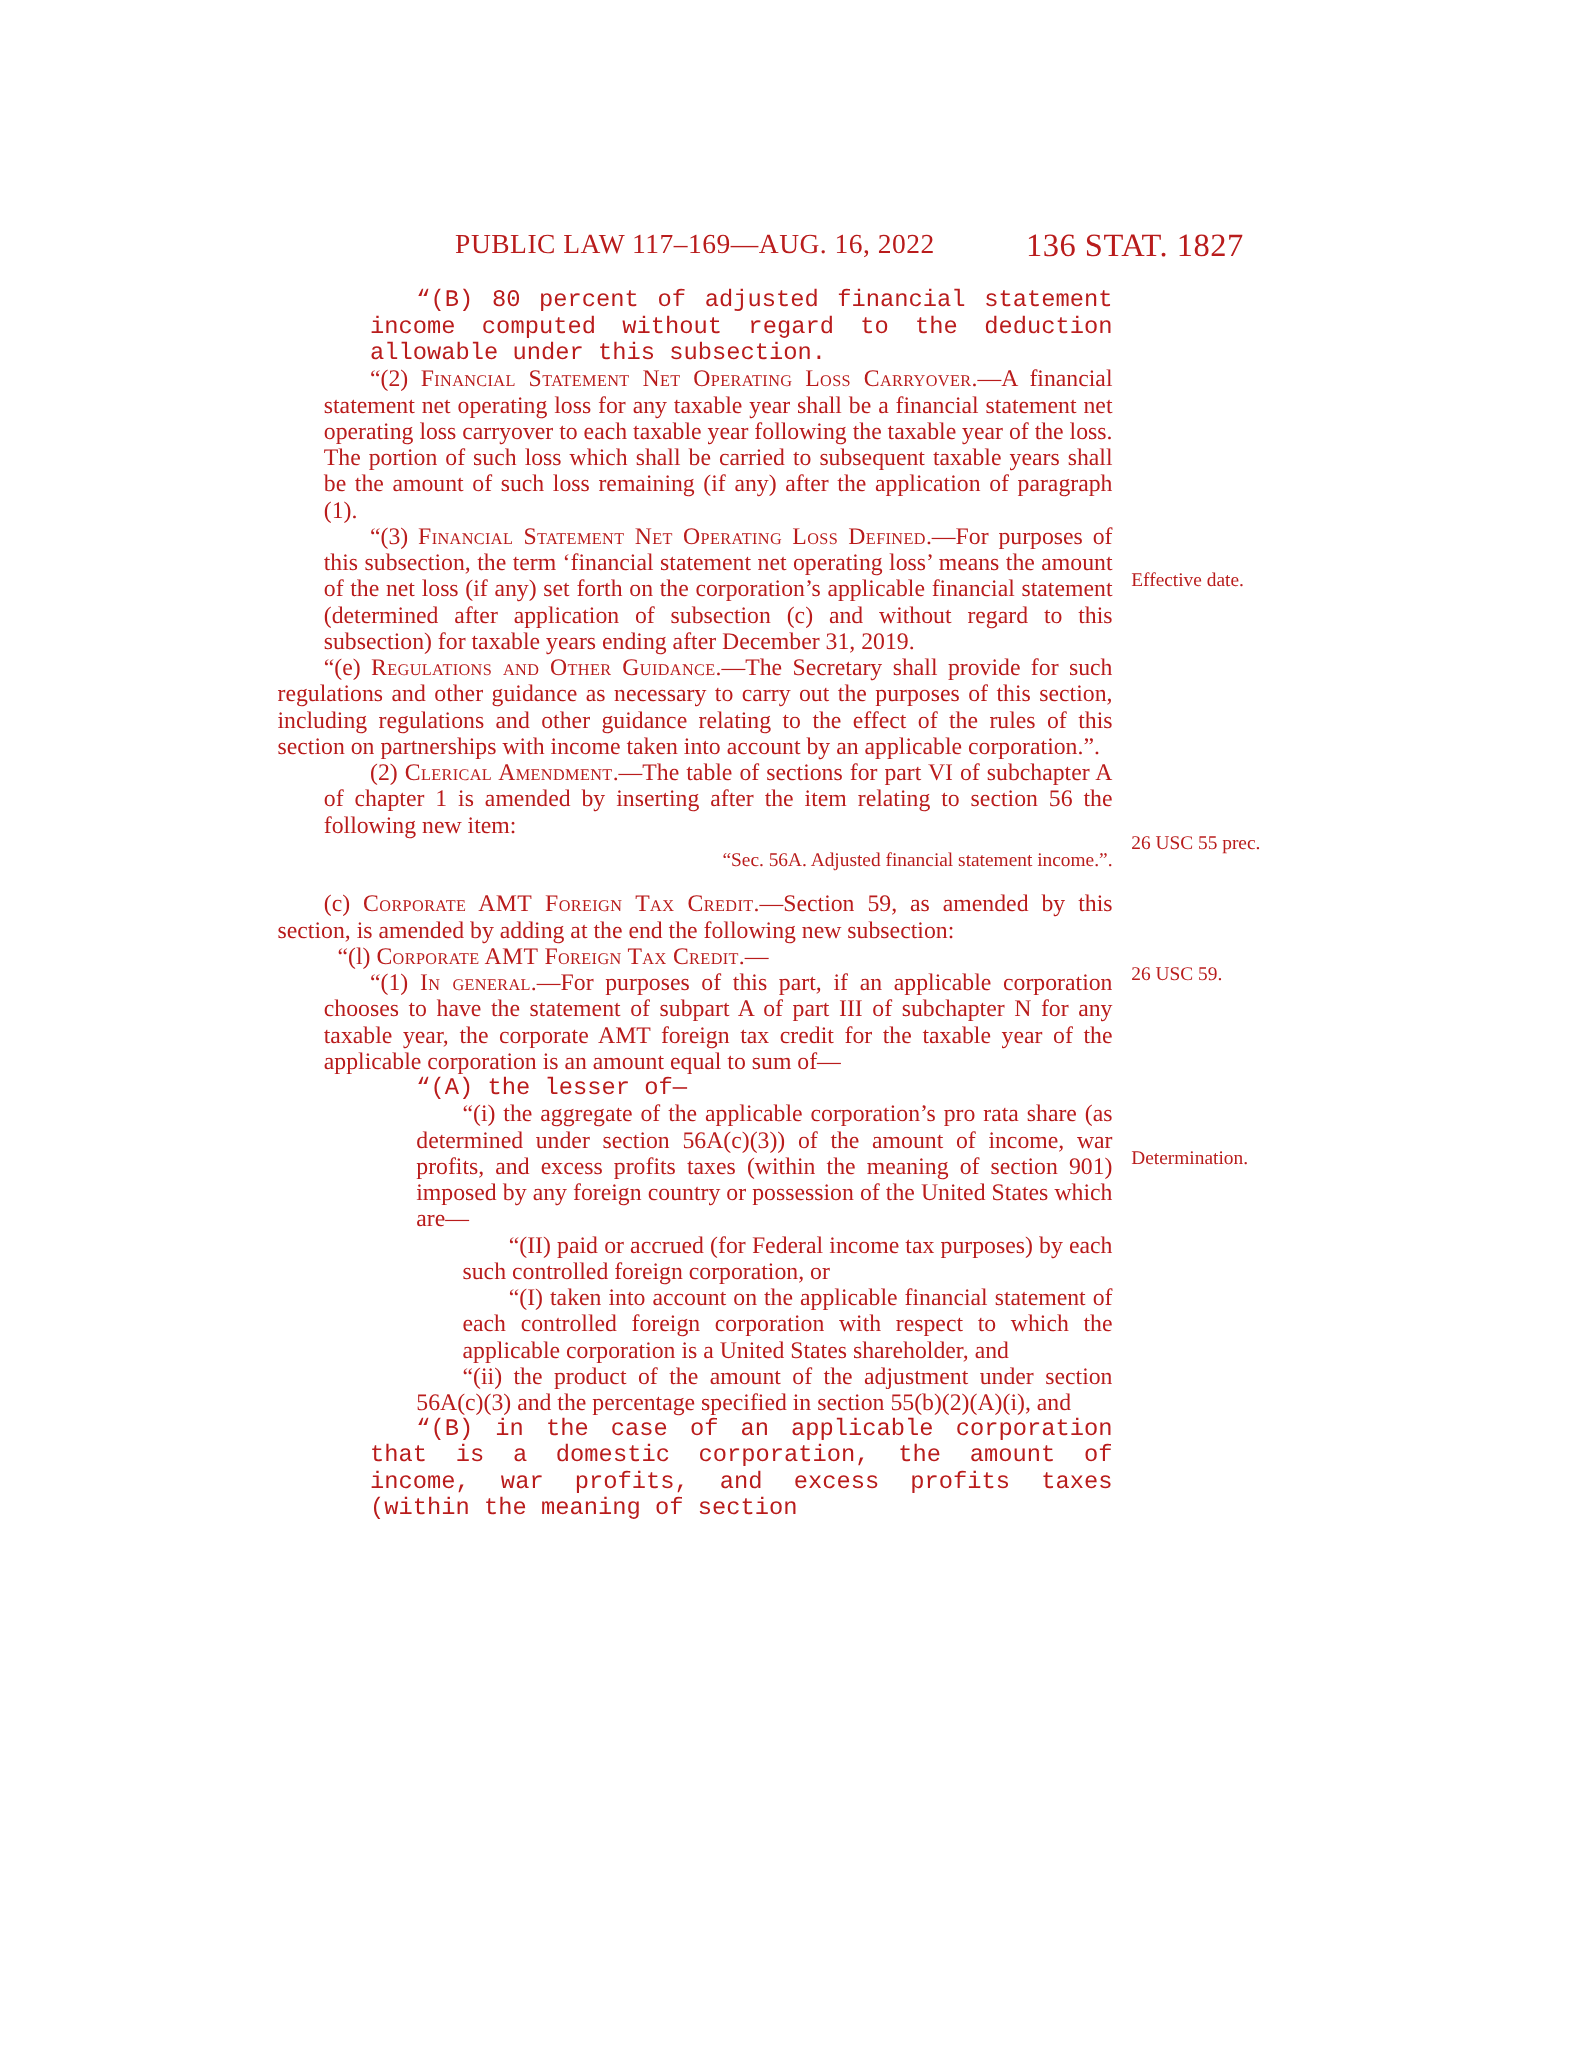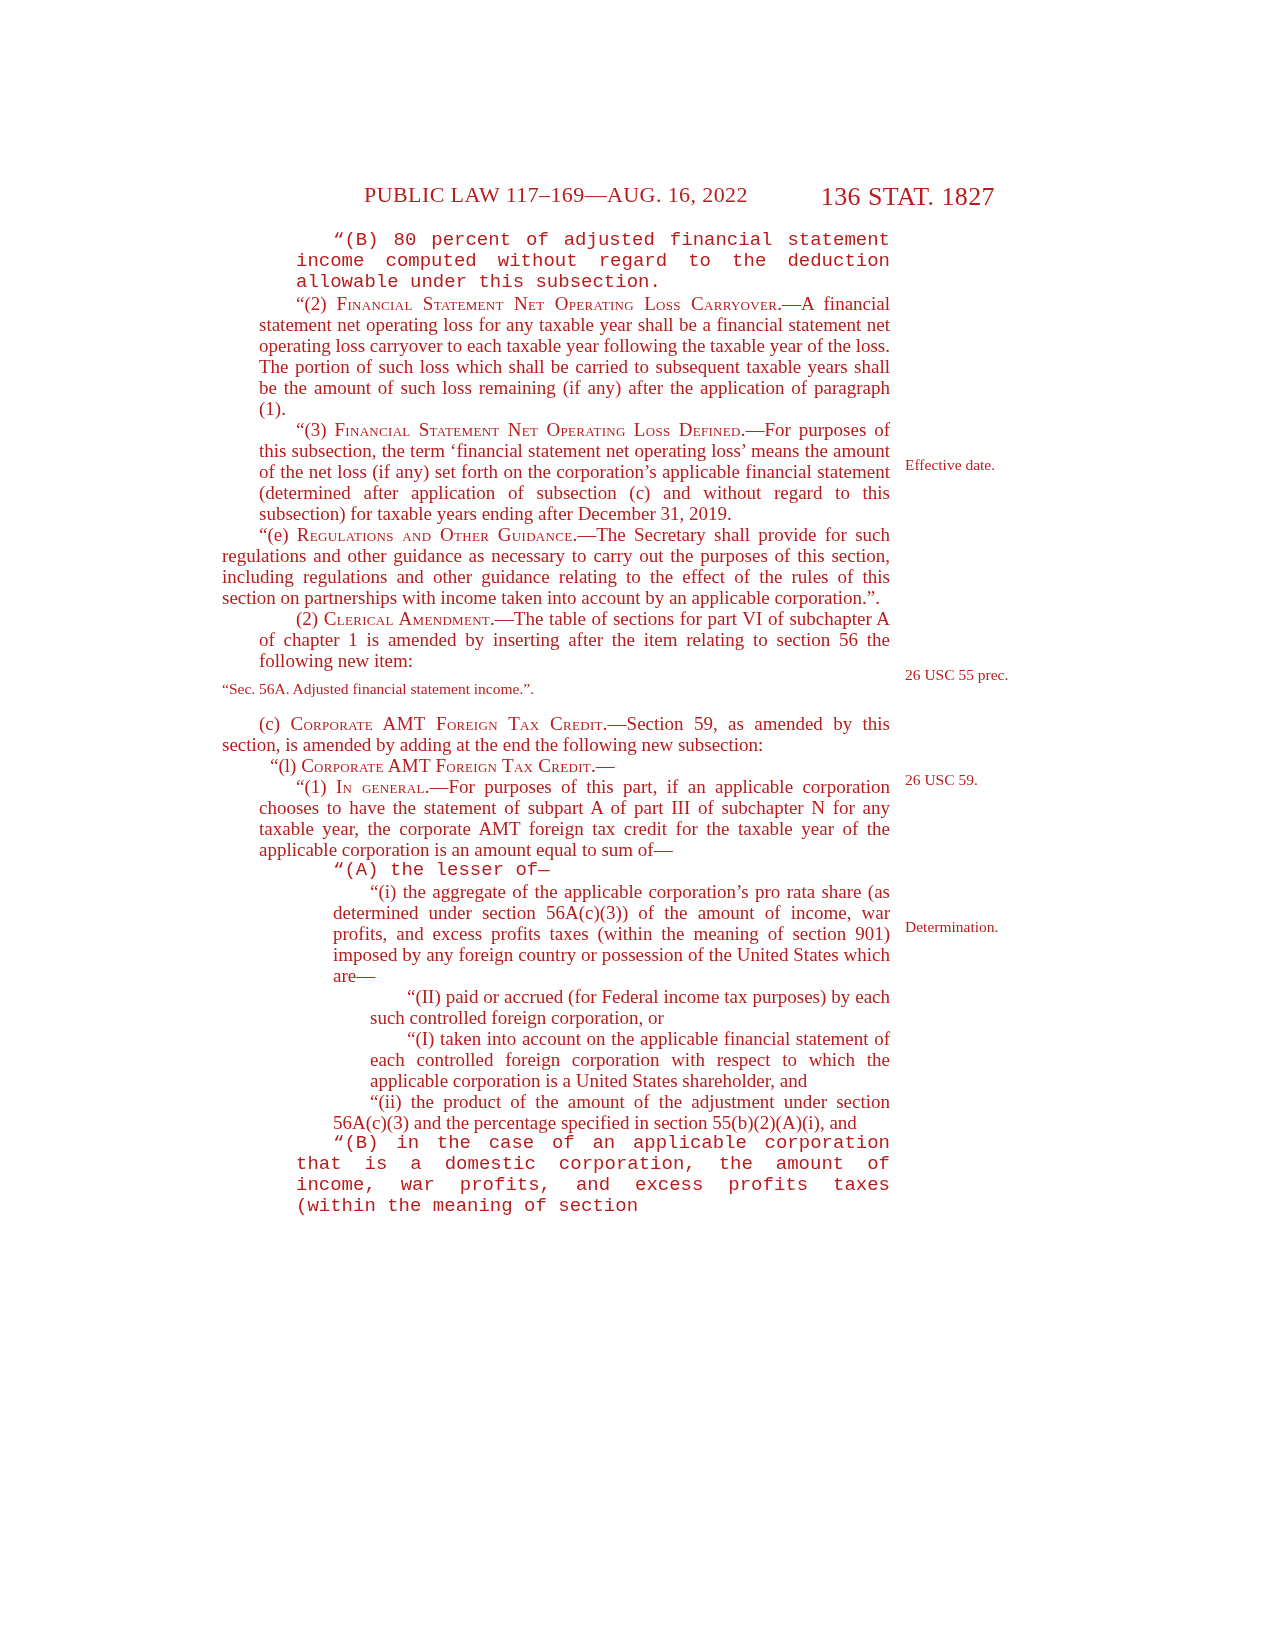--- a/index.html
+++ b/index.html
@@ -23,21 +23,21 @@
   .p { margin:0; text-align:justify; position:relative; }
   .ti  { text-indent:37px; }
   .ti48{ text-indent:48px; }
   .ind1{ margin-left:37px;  --ml:37px; }
   .ind2{ margin-left:74px;font-family:Liberation Mono, monospace;  --ml:74px; }
   .ind3{ margin-left:111px; --ml:111px; }
   .ind4{ margin-left:148px; --ml:148px; }
   .sc { font-variant:small-caps; letter-spacing:0.3px; }
   .sec-item {
     font-size:15.5px; line-height:18px; margin:9px 0 15px 0;
-    text-align:left; text-indent:0;
+    text-align:right; text-indent:0;
   }
   .note {
     position:absolute; left:calc(683px - var(--ml,0px)); top:var(--nt,0px);
     font-size:15.5px; line-height:19px; white-space:nowrap;
     text-indent:0; text-align:left;margin-top:36px;
   }
   .n2 { --nt:21px; }
 </style>
 </head>
 <body>

